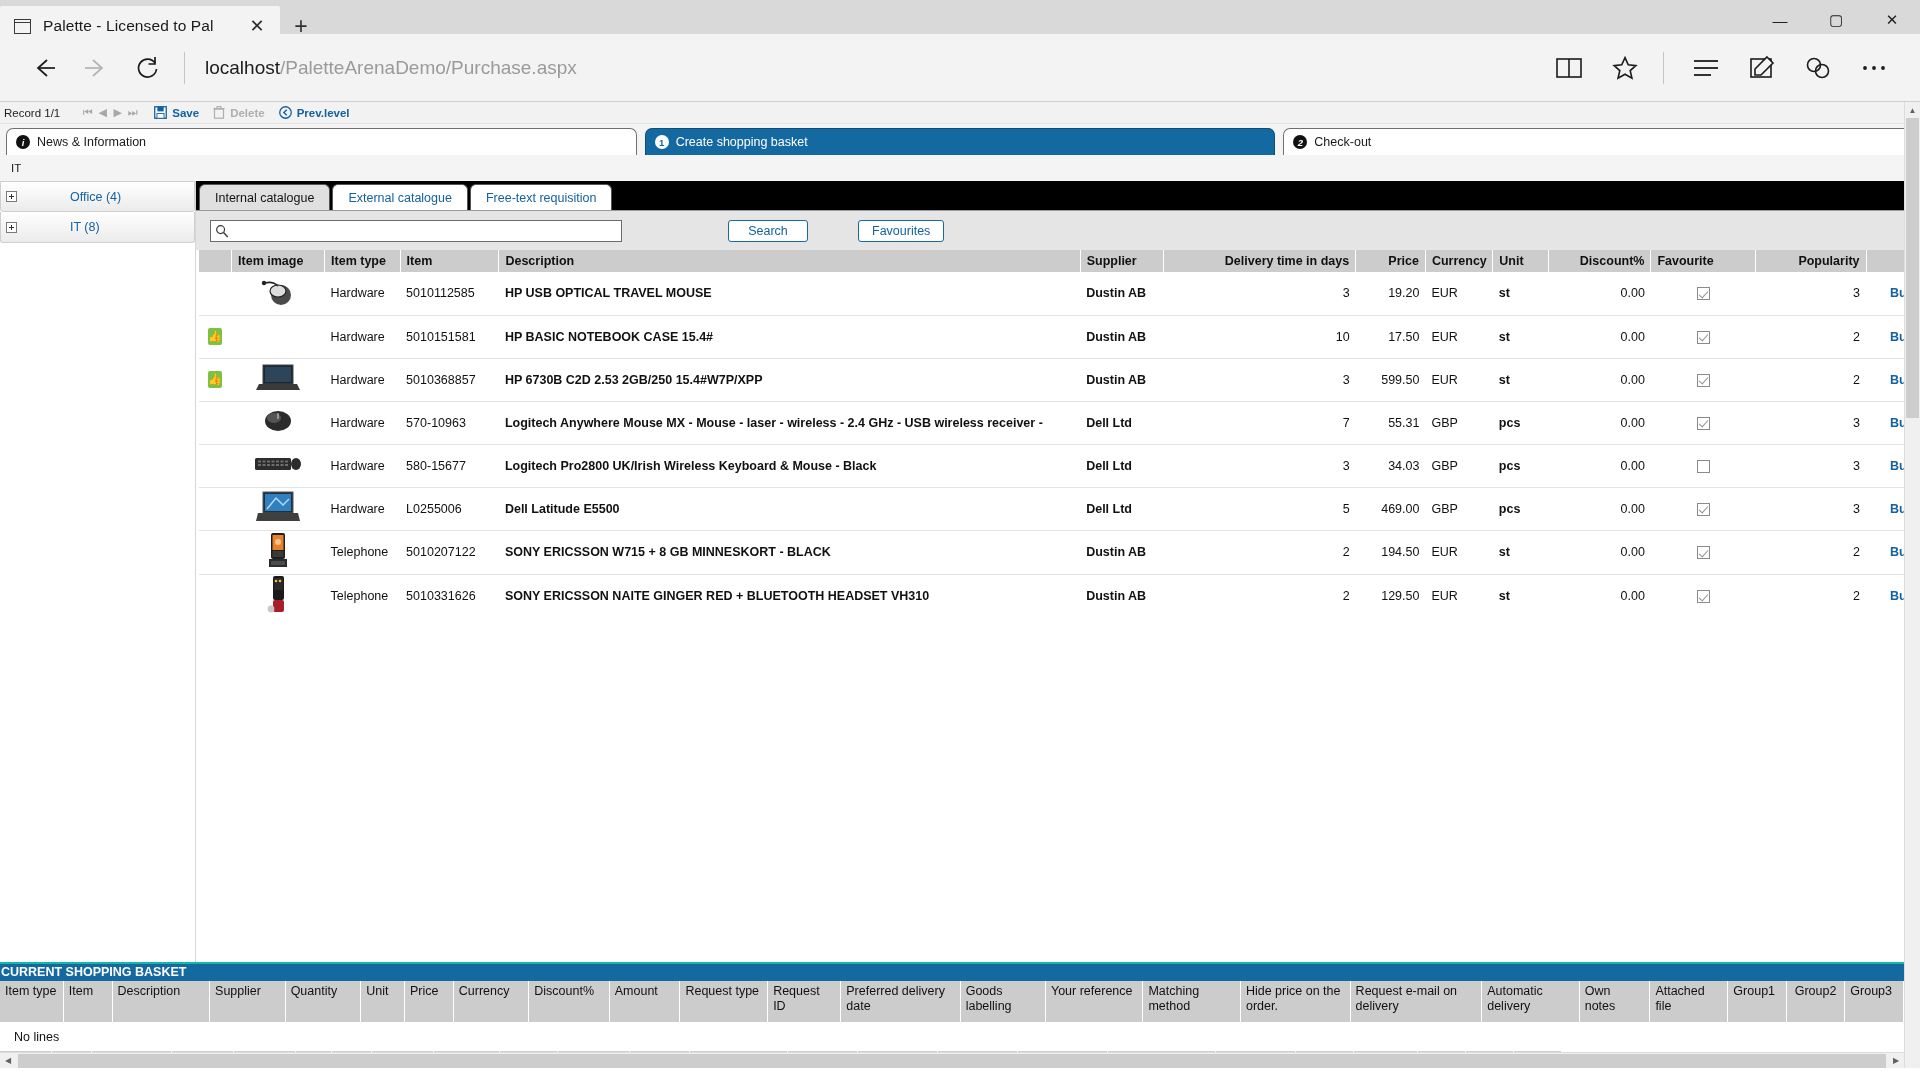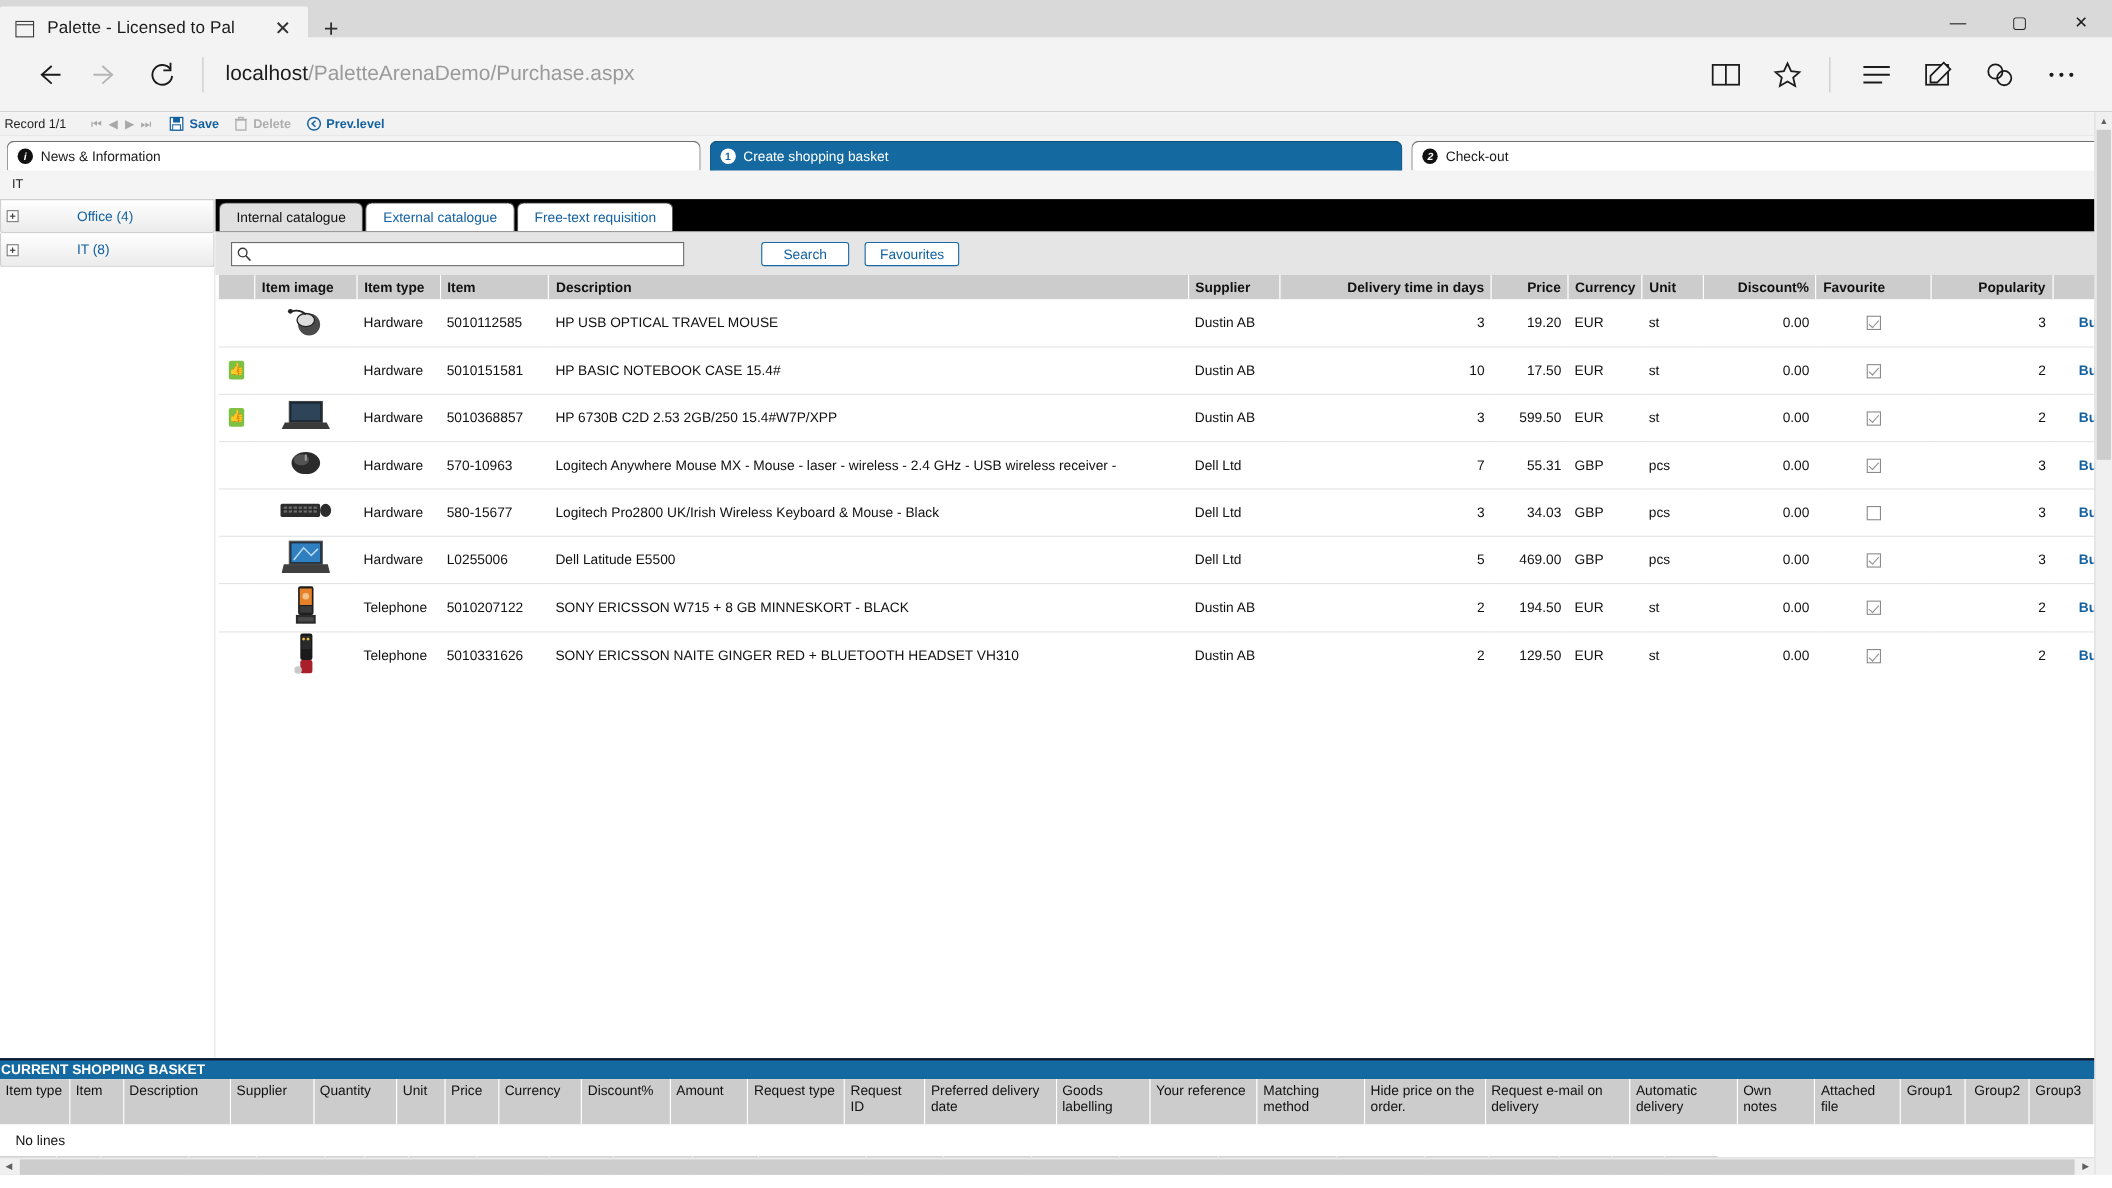--- a/index.html
+++ b/index.html
@@ -222,20 +222,21 @@
   }
   .cat-tab.active { background: #e0e0e0; color: #111; }
 
   .search-panel {
     background: #e5e5e5;
     border-top: 1px solid #9a9a9a;
     padding: 9px 0 9px 14px;
     display: flex;
     align-items: center;
     height: 40px;
+    gap: 36px;
   }
   .search-box {
     width: 412px;
     height: 22px;
     background: #ffffff;
     border: 1px solid #6b6b6b;
     display: flex; align-items: center;
     padding-left: 4px;
   }
   .search-box svg { flex: none; }
@@ -278,21 +279,21 @@
     color: #111;
     padding: 0 6px;
     border-bottom: 1px solid #e3e3e3;
     height: 43px;
     vertical-align: middle;
     white-space: nowrap;
     overflow: hidden;
   }
   table.cat td.r { text-align: right; }
   table.cat td.c { text-align: center; }
-  table.cat td.bold { font-weight: normal; }
+  table.cat td.bold { font-weight: bold; }
   table.cat tr.lastrow td { border-bottom: none; }
   table.cat tr.sep td { border-top: 1px solid #2a6b92; }
   .buy-link { color: #1361a0; font-weight: bold; }
 
   .thumb-flag {
     width: 14px; height: 17px;
     background: #7cc143;
     border-radius: 2px;
     display: inline-flex; align-items: center; justify-content: center;
     color: #fff; font-size: 11px; line-height: 1;
@@ -319,21 +320,21 @@
   
   .basket { position: absolute; left: 0; right: 0; bottom: 0; }
   .basket-title {
     background: #1469a0;
     color: #ffffff;
     font-size: 12.5px;
     font-weight: bold;
     height: 19px;
     display: flex; align-items: center;
     padding-left: 1px;
-    border-top: 2px solid #0f172a;
+    border-top: 2px solid #14b8a6;
   }
   table.basket-tbl { width: 1904px; border-collapse: collapse; table-layout: fixed; }
   table.basket-tbl th {
     background: #cccccc;
     border-right: 1px solid #ffffff;
     border-bottom: 1px solid #ffffff;
     font-size: 12.5px;
     font-weight: normal;
     color: #111;
     height: 42px;

